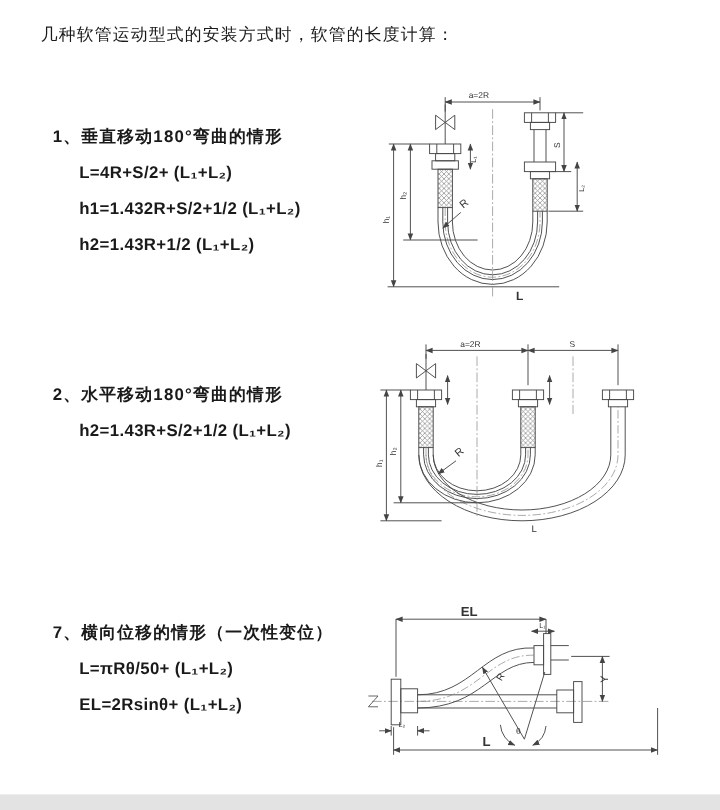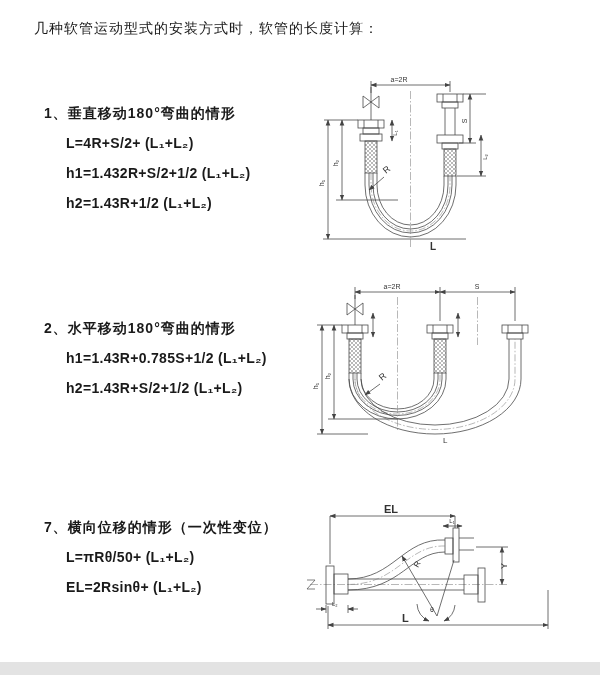--- a/index.html
+++ b/index.html
@@ -41,21 +41,20 @@
 
 <div class="section" id="section1">
   <div class="sec-heading">1、垂直移动180°弯曲的情形</div>
   <div class="formula">L=4R+S/2+ (L₁+L₂)</div>
   <div class="formula">h1=1.432R+S/2+1/2 (L₁+L₂)</div>
   <div class="formula">h2=1.43R+1/2 (L₁+L₂)</div>
 </div>
 
 <div class="section" id="section2">
   <div class="sec-heading">2、水平移动180°弯曲的情形</div>
-  <div class="formula">h1=1.43R+0.785S+1/2 (L₁+L₂)</div>
   <div class="formula">h2=1.43R+S/2+1/2 (L₁+L₂)</div>
 </div>
 
 <div class="section" id="section3">
   <div class="sec-heading">7、横向位移的情形（一次性变位）</div>
   <div class="formula">L=πRθ/50+ (L₁+L₂)</div>
   <div class="formula">EL=2Rsinθ+ (L₁+L₂)</div>
 </div>
 
 <div class="dia" id="dia1">

